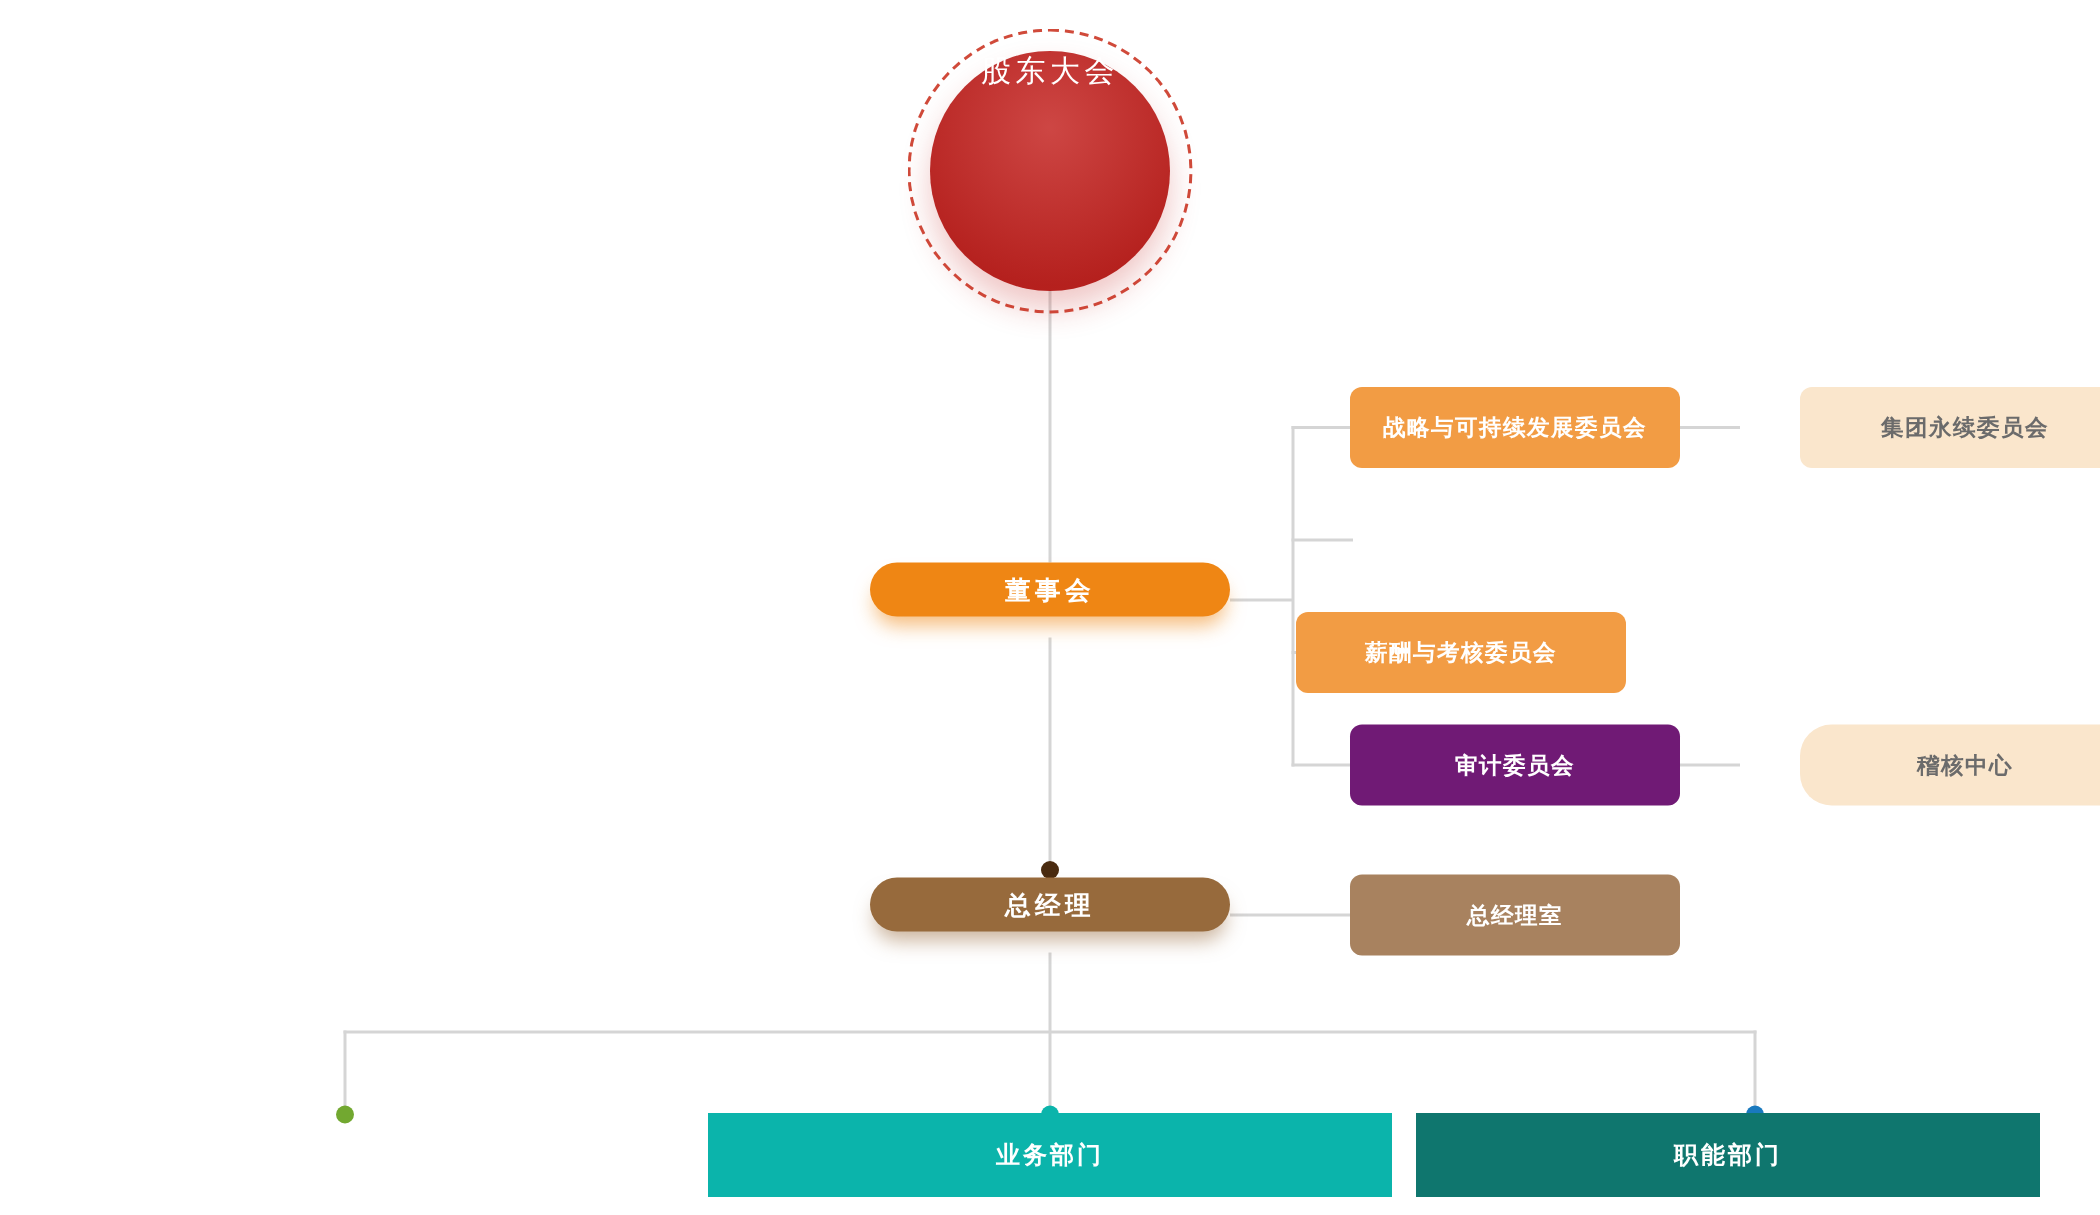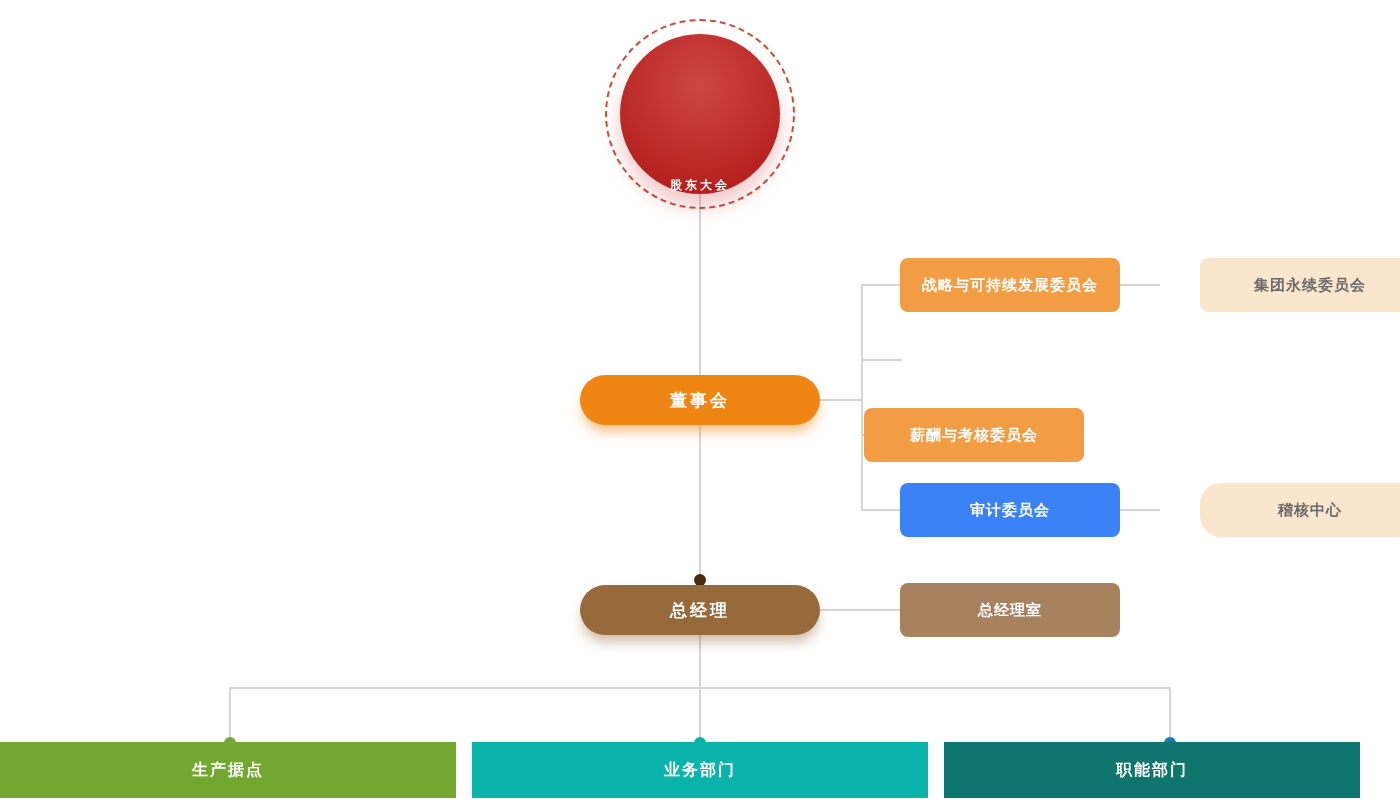--- a/index.html
+++ b/index.html
@@ -13,28 +13,28 @@
   .line{position:absolute;background:#D5D5D5;}
   .ring{
     position:absolute;
     border:2px dashed #D04A3A;
     border-radius:50%;
     box-sizing:border-box;
   }
   .circle{
     position:absolute;
     border-radius:50%;
-    display:flex;align-items:flex-end;justify-content:center;
-    color:#ffffff;font-size:12px;font-weight:bold;letter-spacing:3px;
+    display:flex;align-items:flex-start;justify-content:center;
+    color:#ffffff;font-size:20px;font-weight:normal;letter-spacing:3px;
     background-image:radial-gradient(circle at 50% 32%, rgba(255,255,255,0.16), rgba(0,0,0,0.08) 78%);
     box-shadow:0 12px 20px rgba(196,35,32,0.25);
   }
   .pill{
     position:absolute;
-    width:240px;height:50px;border-radius:25px;
+    width:240px;height:36px;border-radius:25px;
     display:flex;align-items:center;justify-content:center;
     color:#ffffff;font-size:17px;font-weight:bold;letter-spacing:3px;
   }
   .pill.board{box-shadow:0 9px 13px -3px rgba(239,134,20,0.55);}
   .pill.gm{box-shadow:0 9px 13px -3px rgba(151,106,60,0.5);}
   .box{
     position:absolute;
     width:220px;height:54px;border-radius:8px;
     display:flex;align-items:center;justify-content:center;
     color:#ffffff;font-size:15px;font-weight:bold;letter-spacing:1px;
@@ -80,21 +80,21 @@
   <div class="pill board" style="left: 580px; top: 375px; background-color: rgb(239, 134, 20);">
     <span>董事会</span>
   </div>
 
   <div class="box" style="left: 900px; top: 258px; background-color: rgb(242, 156, 68);">
     <span>战略与可持续发展委员会</span>
   </div>
   <div class="box" style="left: 864px; top: 408px; background-color: rgb(242, 156, 68);">
     <span>薪酬与考核委员会</span>
   </div>
-  <div class="box" style="left: 900px; top: 483px; background-color: #3b82f6;">
+  <div class="box" style="left: 900px; top: 483px; background-color: #701a75;">
     <span>审计委员会</span>
   </div>
 
   <div class="box light" style="left: 1160px; top: 258px; background-color: rgb(250, 230, 204);">
     <span>集团永续委员会</span>
   </div>
   <div class="box light" style="left: 1160px; top: 483px; background-color: rgb(250, 230, 204); border-radius: 21px;">
     <span>稽核中心</span>
   </div>
 
@@ -105,23 +105,20 @@
   </div>
 
   <div class="box" style="left: 900px; top: 583px; background-color: rgb(168, 130, 95);">
     <span>总经理室</span>
   </div>
 
   <div class="dot" style="left: 224px; top: 737px; background-color: rgb(114, 168, 48);"></div>
   <div class="dot" style="left: 694px; top: 737px; background-color: rgb(11, 180, 171);"></div>
   <div class="dot" style="left: 1164px; top: 737px; background-color: rgb(25, 121, 190);"></div>
 
-  <div class="bar" style="left: 0px; width: 456px; background-color: rgb(114, 168, 48);">
-    <span>生产据点</span>
-  </div>
   <div class="bar" style="left: 472px; width: 456px; background-color: rgb(11, 180, 171);">
     <span>业务部门</span>
   </div>
   <div class="bar" style="left: 944px; width: 416px; background-color: #0f766e;">
     <span>职能部门</span>
   </div>
 
 </div>
 
 </body></html>

